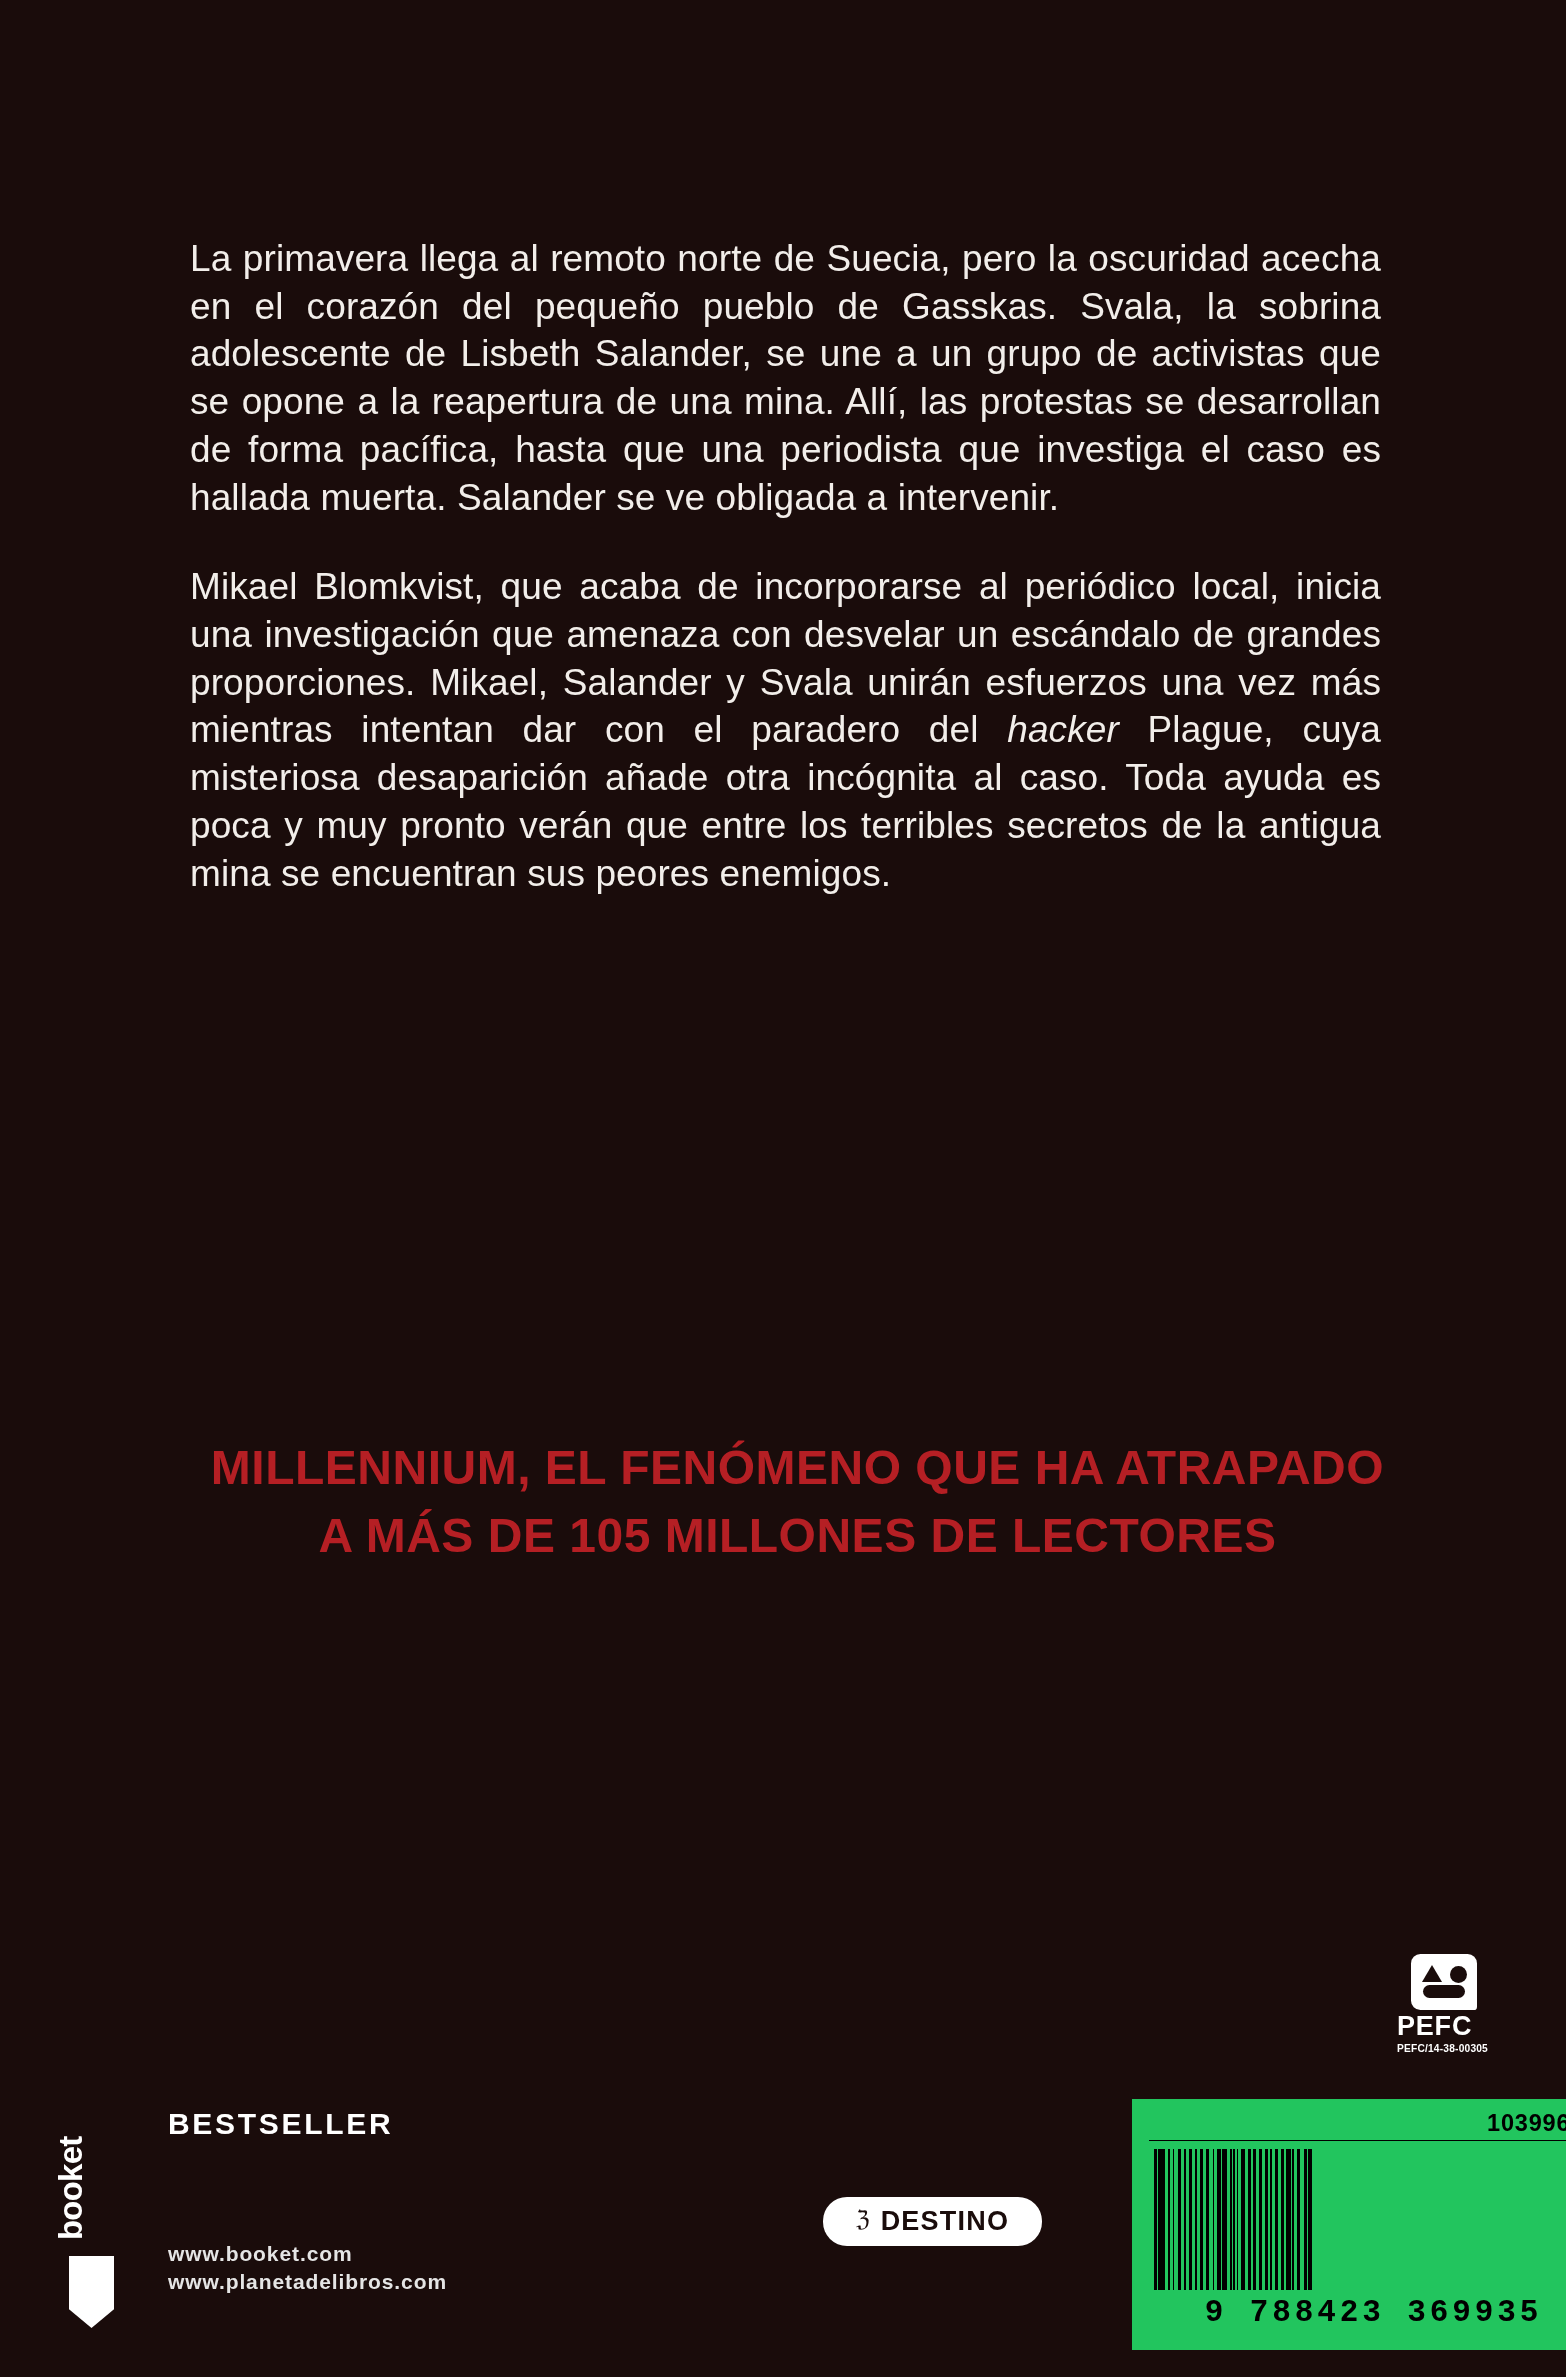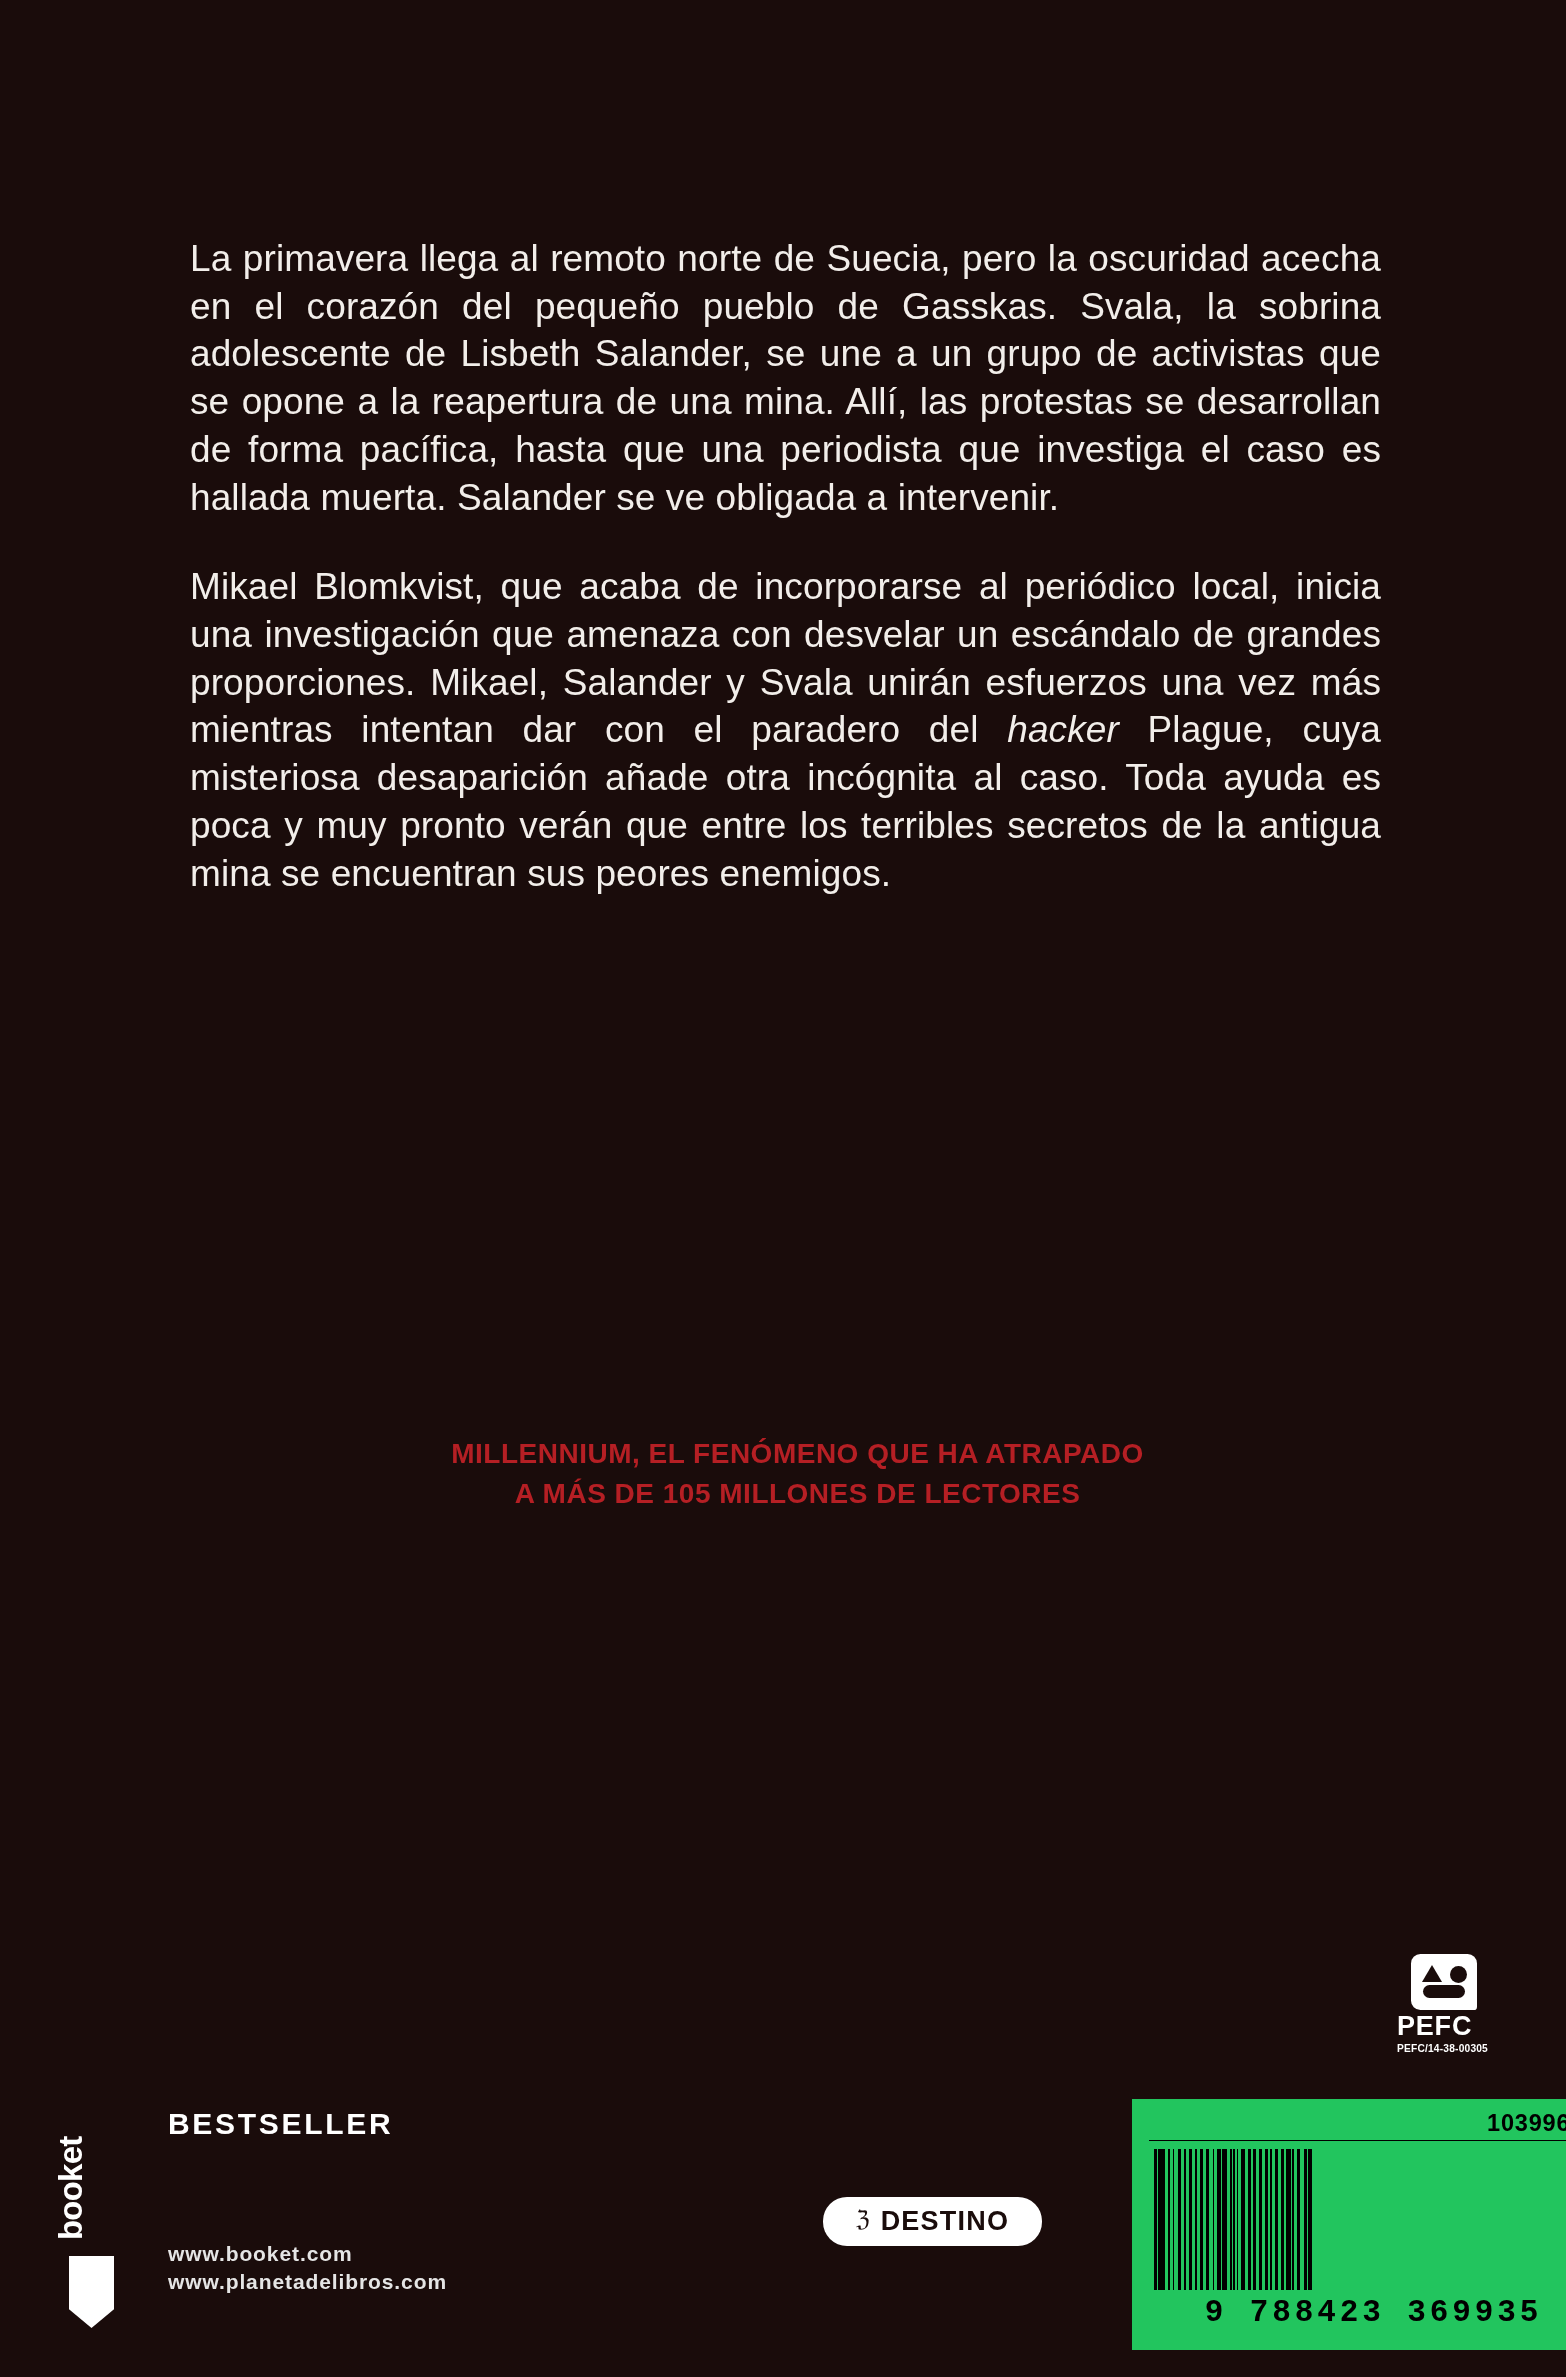--- a/index.html
+++ b/index.html
@@ -33,21 +33,21 @@
   .blurb em { }
 
   
   .tagline {
     position:absolute;
     left:202px; top:1434px;
     width:1191px;
     text-align:center;
     color:#b51f24;
     font-weight:bold;
-    font-size:28px;
+    font-size:48px;
     line-height:1.42;
     letter-spacing:0.5px;
   }
   .tagline .line { display:block; white-space:pre; }
 
   
   .pefc {
     position:absolute;
     left:1397px; top:1954px;
     width:94px;

